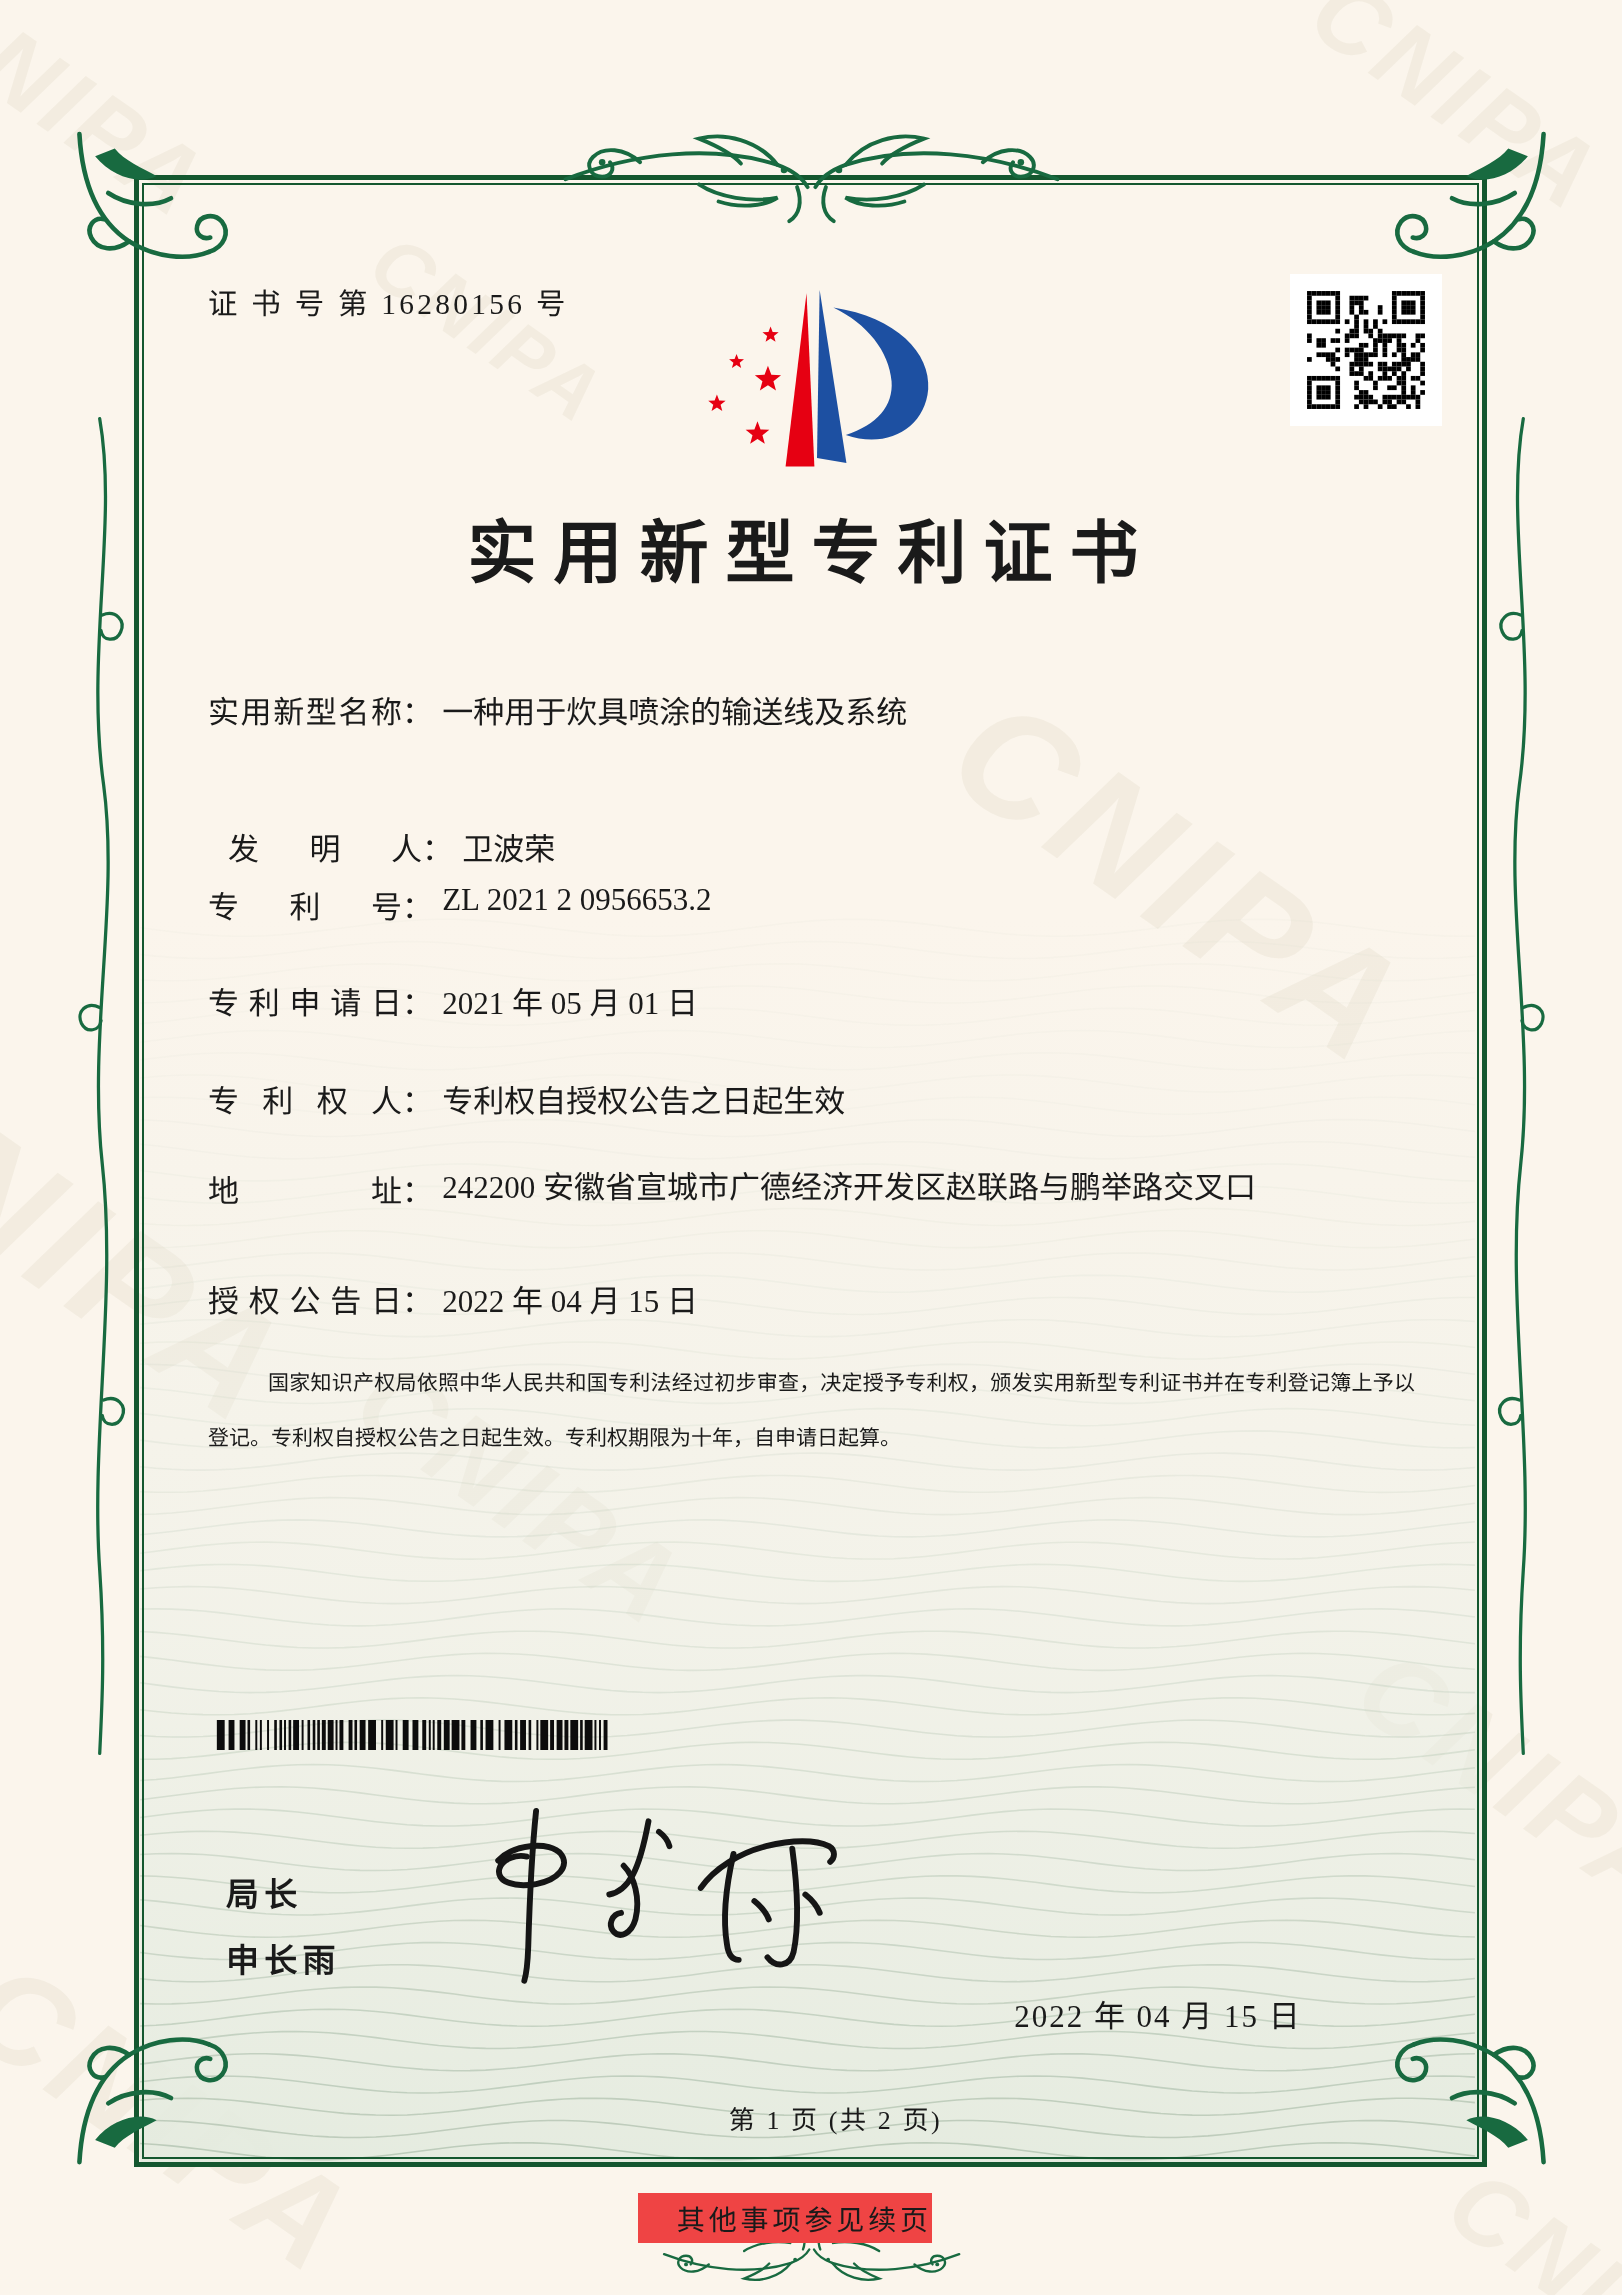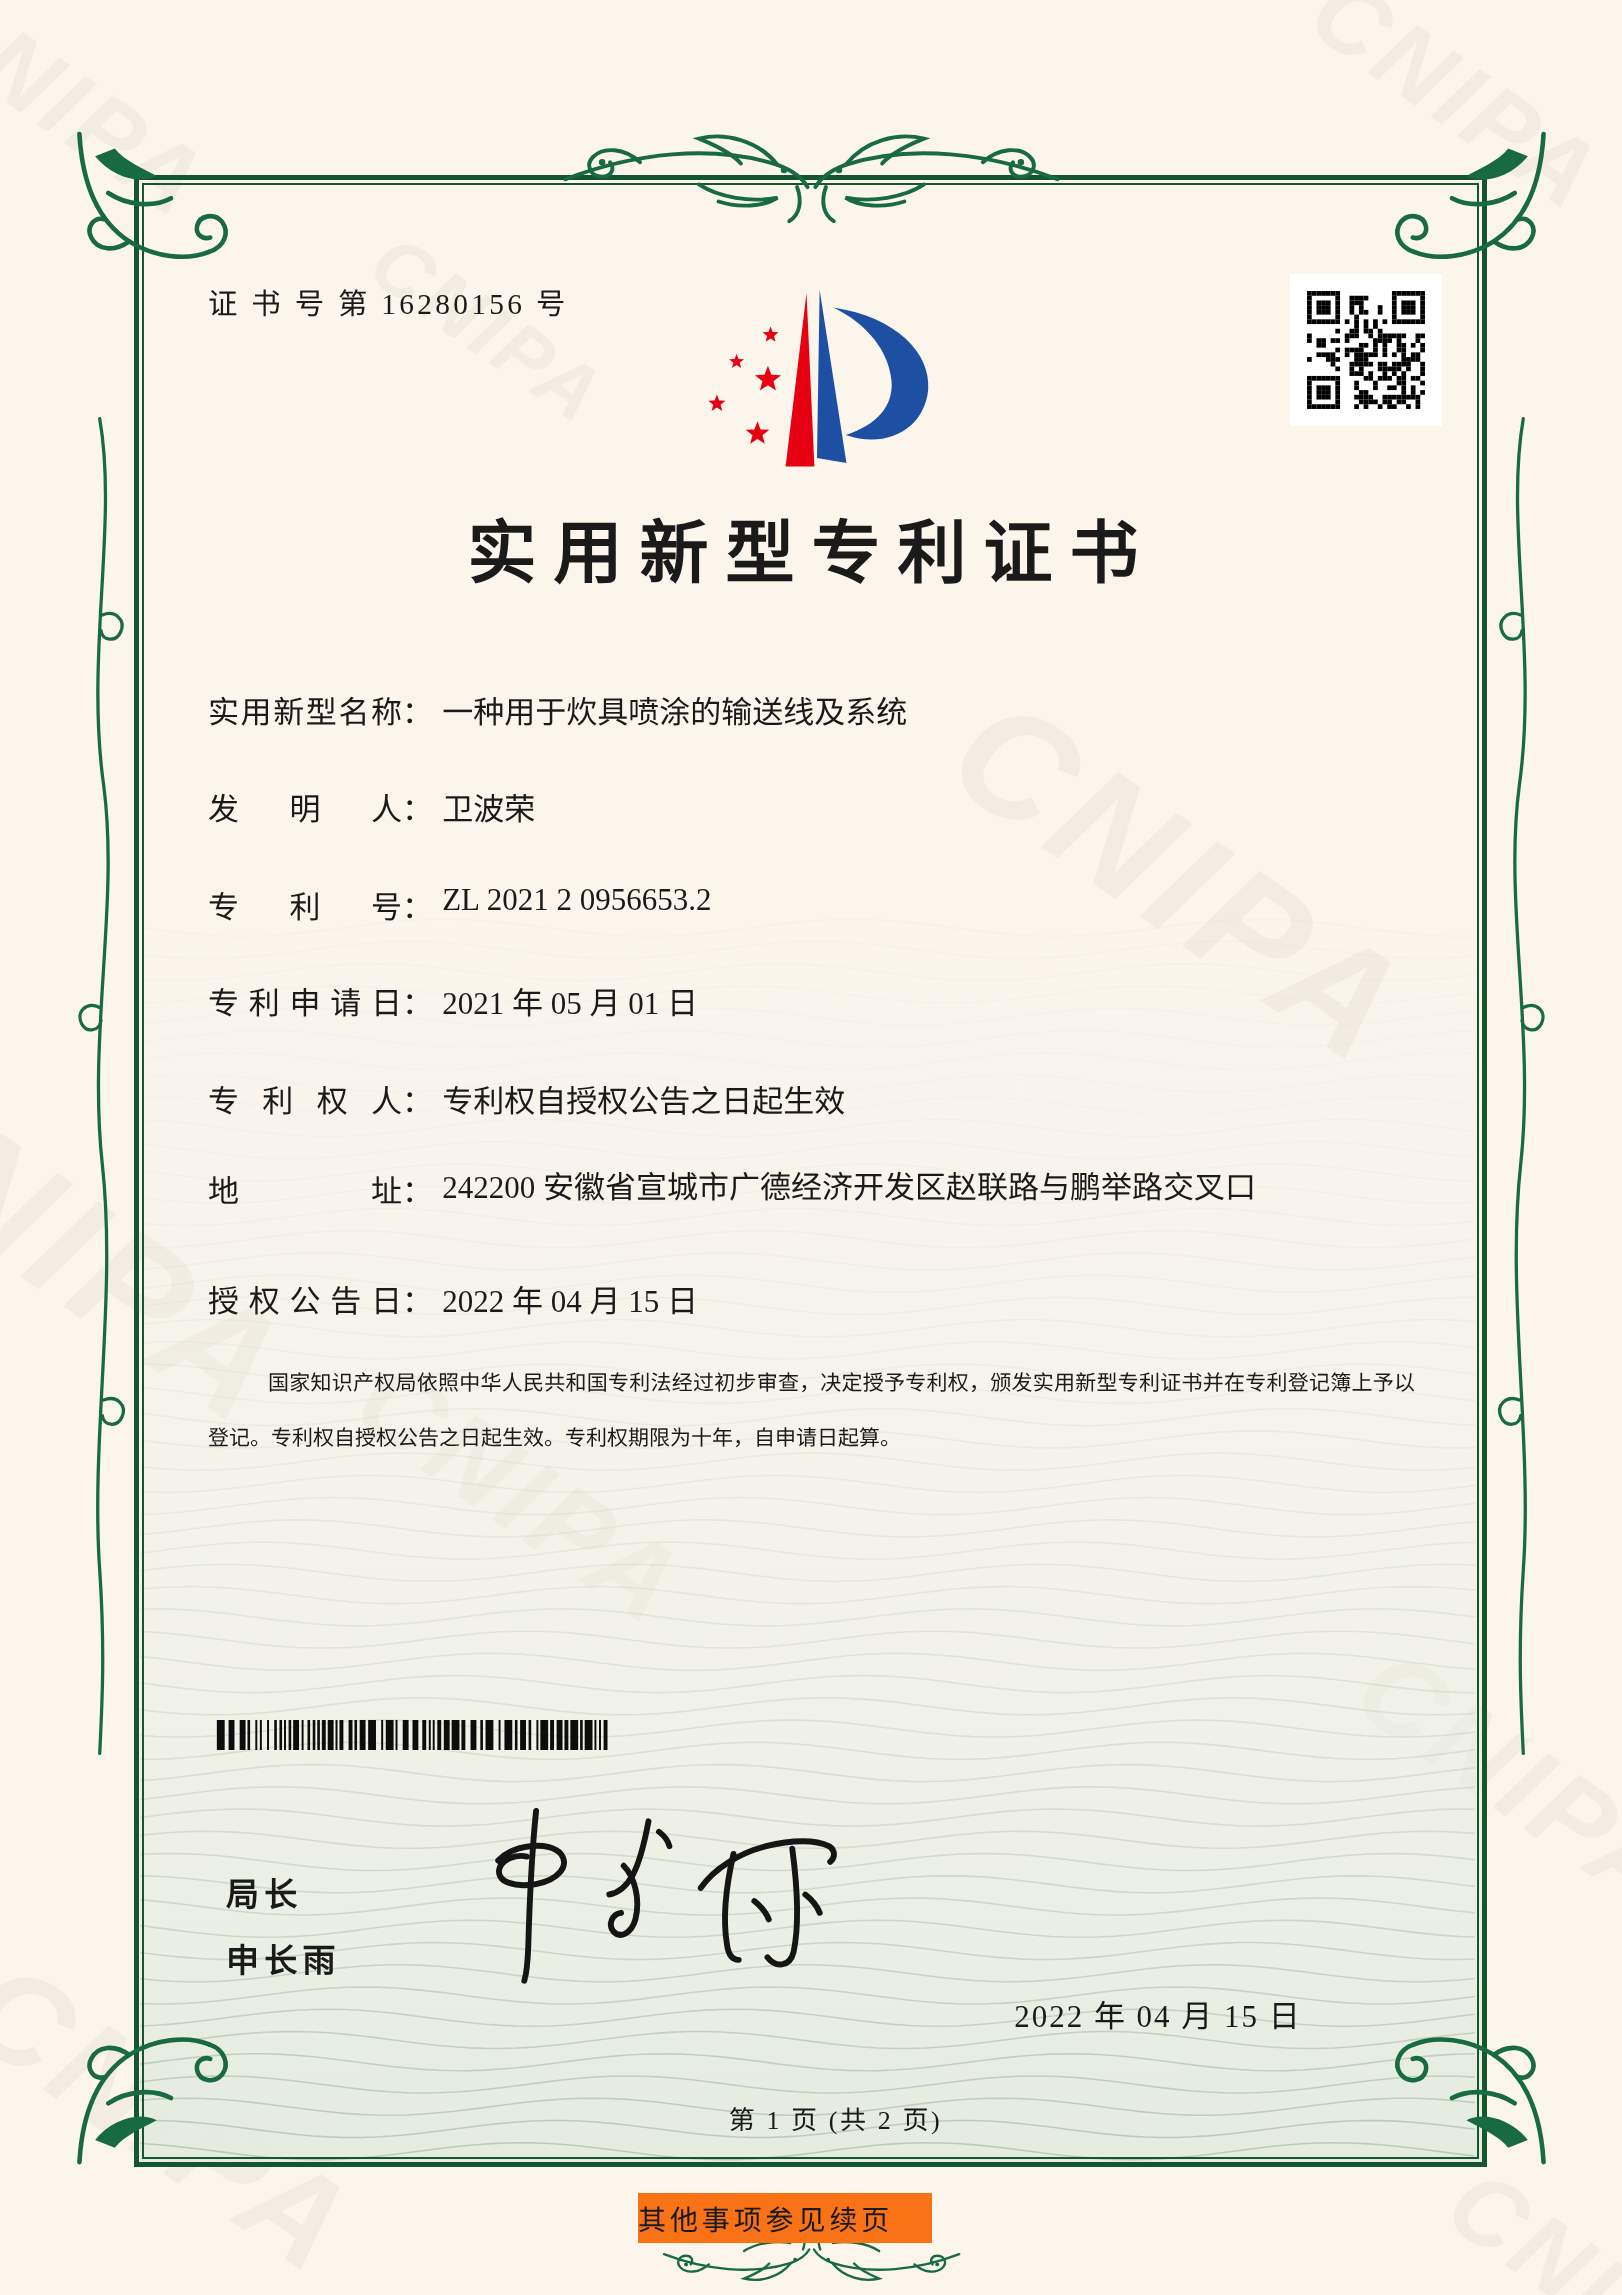--- a/index.html
+++ b/index.html
@@ -51,22 +51,22 @@
   #barcode{left:216px;top:1720px;z-index:4;}
   #officer-title{left:226px;top:1868px;font-size:33px;font-weight:600;
       font-family:"Liberation Sans","DejaVu Sans",sans-serif;z-index:4;letter-spacing:5.2px;}
   #officer-name{left:226px;top:1934px;font-size:33px;font-weight:600;
       font-family:"Liberation Sans","DejaVu Sans",sans-serif;z-index:4;letter-spacing:5.2px;}
   #signature{left:452px;top:1803px;z-index:5;}
   #issue-date{left:975px;top:1991px;width:366px;text-align:center;font-size:31px;
       letter-spacing:2px;z-index:4;}
   #page-info{left:0;top:2099px;width:1623px;text-align:center;font-size:26px;
       letter-spacing:2.6px;z-index:4;padding-left:24px;}
-  #footer-strip{left:638px;top:2193px;width:294px;height:50px;background:#f97316;z-index:4;
-      display:flex;align-items:center;justify-content:flex-start;}
+  #footer-strip{left:638px;top:2193px;width:294px;height:50px;background:#ef4444;z-index:4;
+      display:flex;align-items:center;justify-content:flex-end;}
   #footer-note{font-size:28px;letter-spacing:3.9px;}
 </style>
 </head>
 <body>
 
 <span class="wm" style="left:-39px;top:-39px;font-size:98px;">CNIPA</span>
 <span class="wm" style="left:406px;top:216px;font-size:79px;">CNIPA</span>
 <span class="wm" style="left:1355px;top:-46px;font-size:98px;">CNIPA</span>
 <span class="wm" style="left:1021px;top:661px;font-size:154px;">CNIPA</span>
 <span class="wm" style="left:-98px;top:1021px;font-size:154px;">CNIPA</span>
@@ -486,21 +486,21 @@
       <rect x="177.20000000000002" y="198.8" width="7.2" height="7.2" fill="#000"></rect>
       <rect x="191.6" y="198.8" width="7.2" height="7.2" fill="#000"></rect>
     </svg>
 </div>
 
 <div id="title" class="abs">实用新型专利证书</div>
 
 <div class="frow" style="top:687px;">
   <span class="flabel">实用新型名称</span><span class="fcolon">：</span><span class="fvalue">一种用于炊具喷涂的输送线及系统</span>
 </div>
-<div class="frow" style="top:784px;">
+<div class="frow" style="top:824px;margin-left:20px;">
   <span class="flabel">发明人</span><span class="fcolon">：</span><span class="fvalue">卫波荣</span>
 </div>
 <div class="frow" style="top:882px;">
   <span class="flabel">专利号</span><span class="fcolon">：</span><span class="fvalue">ZL 2021 2 0956653.2</span>
 </div>
 <div class="frow" style="top:978px;">
   <span class="flabel">专利申请日</span><span class="fcolon">：</span><span class="fvalue">2021 年 05 月 01 日</span>
 </div>
 <div class="frow" style="top:1076px;">
   <span class="flabel">专利权人</span><span class="fcolon">：</span><span class="fvalue">专利权自授权公告之日起生效</span>

